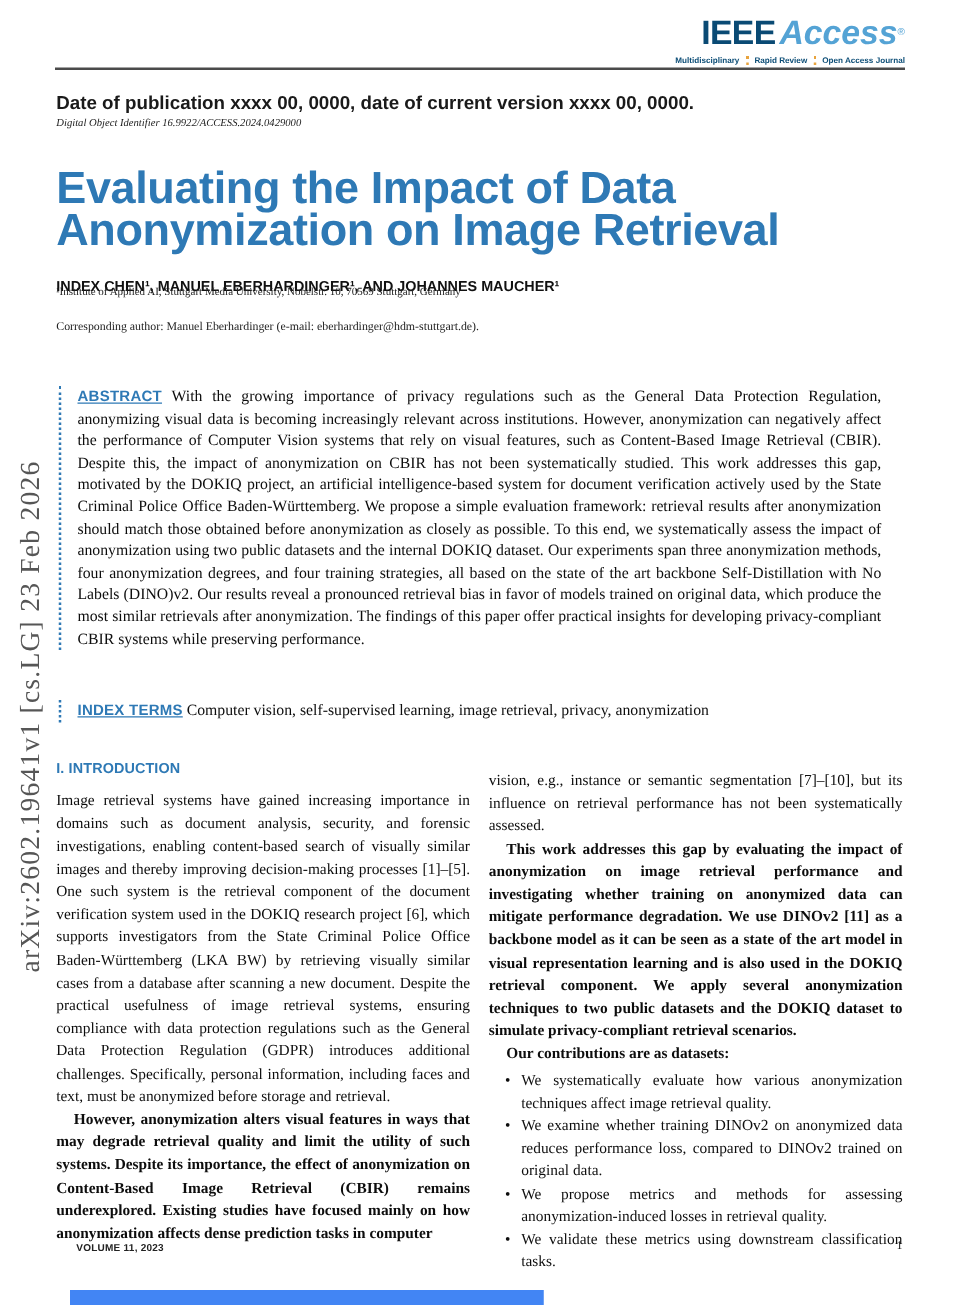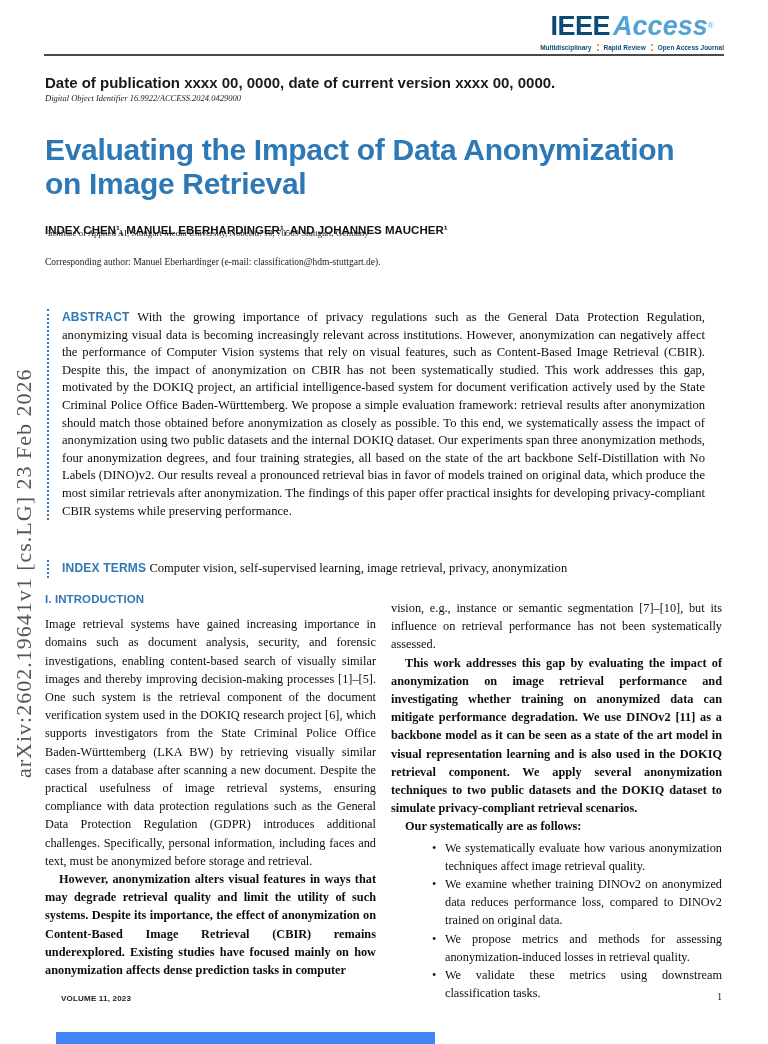--- a/index.html
+++ b/index.html
@@ -1,60 +1,60 @@
 <!DOCTYPE html>
 <html><head>
 <meta charset="utf-8">
 <style>
   html,body { margin:0; padding:0; background:#ffffff; }
   .page {
     position:relative; width:768px; height:1044px; background:#ffffff;
     overflow:hidden; font-family:"Liberation Serif", serif; color:#0d0d0d;
   }
   
-  .masthead { position:absolute; top:12px; right:44px; text-align:center; }
+  .masthead { position:absolute; top:12px; right:44px; text-align:right; }
   .logo-line { font-family:"Liberation Sans", sans-serif; white-space:nowrap; line-height:28px; }
   .logo-ieee { color:#0a4a74; font-weight:bold; font-size:27px; letter-spacing:-0.5px; }
   .logo-access { color:#54a3d5; font-style:italic; font-weight:bold; font-size:27px; margin-left:3px; }
   .logo-reg { color:#54a3d5; font-size:8px; vertical-align:top; }
   .tagline { margin-top:0px; display:flex; justify-content:center; align-items:center; gap:5px;
              font-family:"Liberation Sans", sans-serif; font-size:6.5px; font-weight:bold; color:#0d4e77; }
   .tagline .sep { display:inline-block; width:0; height:7px; border-left:2px dotted #e8a33d; }
   .head-rule { position:absolute; top:54px; left:44px; width:680px; height:0; border-top:2.5px solid #4a4a4a; }
   
   .date-line { position:absolute; top:74px; left:45px; font-family:"Liberation Sans", sans-serif;
                font-size:15px; font-weight:bold; color:#1a1a1a; }
   .doi-line { position:absolute; top:93px; left:45px; font-style:italic; font-size:8.5px; color:#222; }
   
   .title { position:absolute; top:133px; left:45px; width:655px;
-           font-family:"Liberation Sans", sans-serif; font-weight:bold; font-size:30px;
+           font-family:"Liberation Sans", sans-serif; font-weight:bold; font-size:36px;
            line-height:34px; letter-spacing:-0.3px; color:#2e79b5; }
   .authors { position:absolute; top:224px; left:45px; font-family:"Liberation Sans", sans-serif;
              font-weight:bold; font-size:11.5px; color:#111; }
   .affiliation { position:absolute; top:228px; left:45px; font-size:8.8px; color:#222; }
   .corresponding { position:absolute; top:257px; left:45px; font-size:9.5px; color:#222; }
   
   .abstract { position:absolute; top:309px; left:47px; width:643px;
               border-left:2px dotted #2e79b5; padding-left:13px;
               font-size:12.6px; line-height:17.6px; text-align:justify; }
   .index-terms { position:absolute; top:560px; left:47px; width:643px;
                  border-left:2px dotted #2e79b5; padding-left:13px;
                  font-size:12.6px; line-height:17.6px; }
   .block-label { font-family:"Liberation Sans", sans-serif; font-weight:bold; color:#2e79b5;
-                 font-size:12px; letter-spacing:0.2px; }
+                 font-size:12px; letter-spacing:0.2px;text-decoration:underline; }
   
-  .columns { position:absolute; top:588px; left:45px; width:678px; display:flex; gap:15px; }
+  .columns { position:absolute; top:604px; left:45px; width:678px; display:flex; gap:15px; }
   .col { width:331px; font-size:12.3px; line-height:18.2px; text-align:justify; }
   .col-right { padding-top:11px; }
   .sec-heading { font-family:"Liberation Sans", sans-serif; font-weight:bold; font-size:11.5px;
                  color:#2e79b5; margin:2px 0 7px 0; letter-spacing:0.1px; }
   .col p { margin:0; }
   .col p.indent { text-indent:14px;font-weight:bold; }
   ul.contrib { margin:3px 0 0 0; padding:0 0 0 26px; list-style:none; }
-  ul.contrib li { position:relative;margin-left:28px; }
+  ul.contrib li { position:relative; }
   ul.contrib li::before { content:"\2022"; position:absolute; left:-13px; }
   
   .footer-left { position:absolute; top:994px; left:61px; font-family:Liberation Sans, sans-serif;
                  font-size:8px; font-weight:bold; color:#222; letter-spacing:0.2px; }
   .footer-right { position:absolute; top:992px; right:46px; font-size:9.5px; color:#111; }
   
   .arxiv { position:absolute; left:11px; top:778px; transform:rotate(-90deg); transform-origin:0 0;
            white-space:nowrap; font-size:22px; letter-spacing:1px; color:#565656; }
   
   .bottom-bar { position:absolute; left:56px; bottom:0; width:379px; height:12px; background:#4285f4; }
@@ -79,42 +79,42 @@
   <div class="head-rule"></div>
 
   <div class="date-line">Date of publication xxxx 00, 0000, date of current version xxxx 00, 0000.</div>
   <div class="doi-line">Digital Object Identifier 16.9922/ACCESS.2024.0429000</div>
 
   <div class="arxiv">arXiv:2602.19641v1 [cs.LG] 23 Feb 2026</div>
 
   <h1 class="title" style="margin:0;">Evaluating the Impact of Data Anonymization on Image Retrieval</h1>
   <div class="authors">INDEX CHEN¹, MANUEL EBERHARDINGER¹, AND JOHANNES MAUCHER¹</div>
   <div class="affiliation">¹Institute of Applied AI, Stuttgart Media University, Nobelstr. 10, 70569 Stuttgart, Germany</div>
-  <div class="corresponding">Corresponding author: Manuel Eberhardinger (e-mail: classification@hdm-stuttgart.de).</div>
+  <div class="corresponding">Corresponding author: Manuel Eberhardinger (e-mail: eberhardinger@hdm-stuttgart.de).</div>
 
   <div class="abstract">
     <span class="block-label">ABSTRACT</span>
     <span>With the growing importance of privacy regulations such as the General Data Protection Regulation, anonymizing visual data is becoming increasingly relevant across institutions. However, anonymization can negatively affect the performance of Computer Vision systems that rely on visual features, such as Content-Based Image Retrieval (CBIR). Despite this, the impact of anonymization on CBIR has not been systematically studied. This work addresses this gap, motivated by the DOKIQ project, an artificial intelligence-based system for document verification actively used by the State Criminal Police Office Baden-Württemberg. We propose a simple evaluation framework: retrieval results after anonymization should match those obtained before anonymization as closely as possible. To this end, we systematically assess the impact of anonymization using two public datasets and the internal DOKIQ dataset. Our experiments span three anonymization methods, four anonymization degrees, and four training strategies, all based on the state of the art backbone Self-Distillation with No Labels (DINO)v2. Our results reveal a pronounced retrieval bias in favor of models trained on original data, which produce the most similar retrievals after anonymization. The findings of this paper offer practical insights for developing privacy-compliant CBIR systems while preserving performance.</span>
   </div>
 
   <div class="index-terms">
     <span class="block-label">INDEX TERMS</span>
     <span>Computer vision, self-supervised learning, image retrieval, privacy, anonymization</span>
   </div>
 
   <div class="columns">
     <div class="col">
       <div class="sec-heading">I. INTRODUCTION</div>
       <p>Image retrieval systems have gained increasing importance in domains such as document analysis, security, and forensic investigations, enabling content-based search of visually similar images and thereby improving decision-making processes [1]–[5]. One such system is the retrieval component of the document verification system used in the DOKIQ research project [6], which supports investigators from the State Criminal Police Office Baden-Württemberg (LKA BW) by retrieving visually similar cases from a database after scanning a new document. Despite the practical usefulness of image retrieval systems, ensuring compliance with data protection regulations such as the General Data Protection Regulation (GDPR) introduces additional challenges. Specifically, personal information, including faces and text, must be anonymized before storage and retrieval.</p>
       <p class="indent">However, anonymization alters visual features in ways that may degrade retrieval quality and limit the utility of such systems. Despite its importance, the effect of anonymization on Content-Based Image Retrieval (CBIR) remains underexplored. Existing studies have focused mainly on how anonymization affects dense prediction tasks in computer</p>
     </div>
     <div class="col col-right">
       <p>vision, e.g., instance or semantic segmentation [7]–[10], but its influence on retrieval performance has not been systematically assessed.</p>
       <p class="indent">This work addresses this gap by evaluating the impact of anonymization on image retrieval performance and investigating whether training on anonymized data can mitigate performance degradation. We use DINOv2 [11] as a backbone model as it can be seen as a state of the art model in visual representation learning and is also used in the DOKIQ retrieval component. We apply several anonymization techniques to two public datasets and the DOKIQ dataset to simulate privacy-compliant retrieval scenarios.</p>
-      <p class="indent">Our systematically are as follows:</p>
+      <p class="indent">Our contributions are as datasets:</p>
       <ul class="contrib">
         <li>We systematically evaluate how various anonymization techniques affect image retrieval quality.</li>
         <li>We examine whether training DINOv2 on anonymized data reduces performance loss, compared to DINOv2 trained on original data.</li>
         <li>We propose metrics and methods for assessing anonymization-induced losses in retrieval quality.</li>
         <li>We validate these metrics using downstream classification tasks.</li>
       </ul>
     </div>
   </div>
 
   <div class="footer-left">VOLUME 11, 2023</div>

